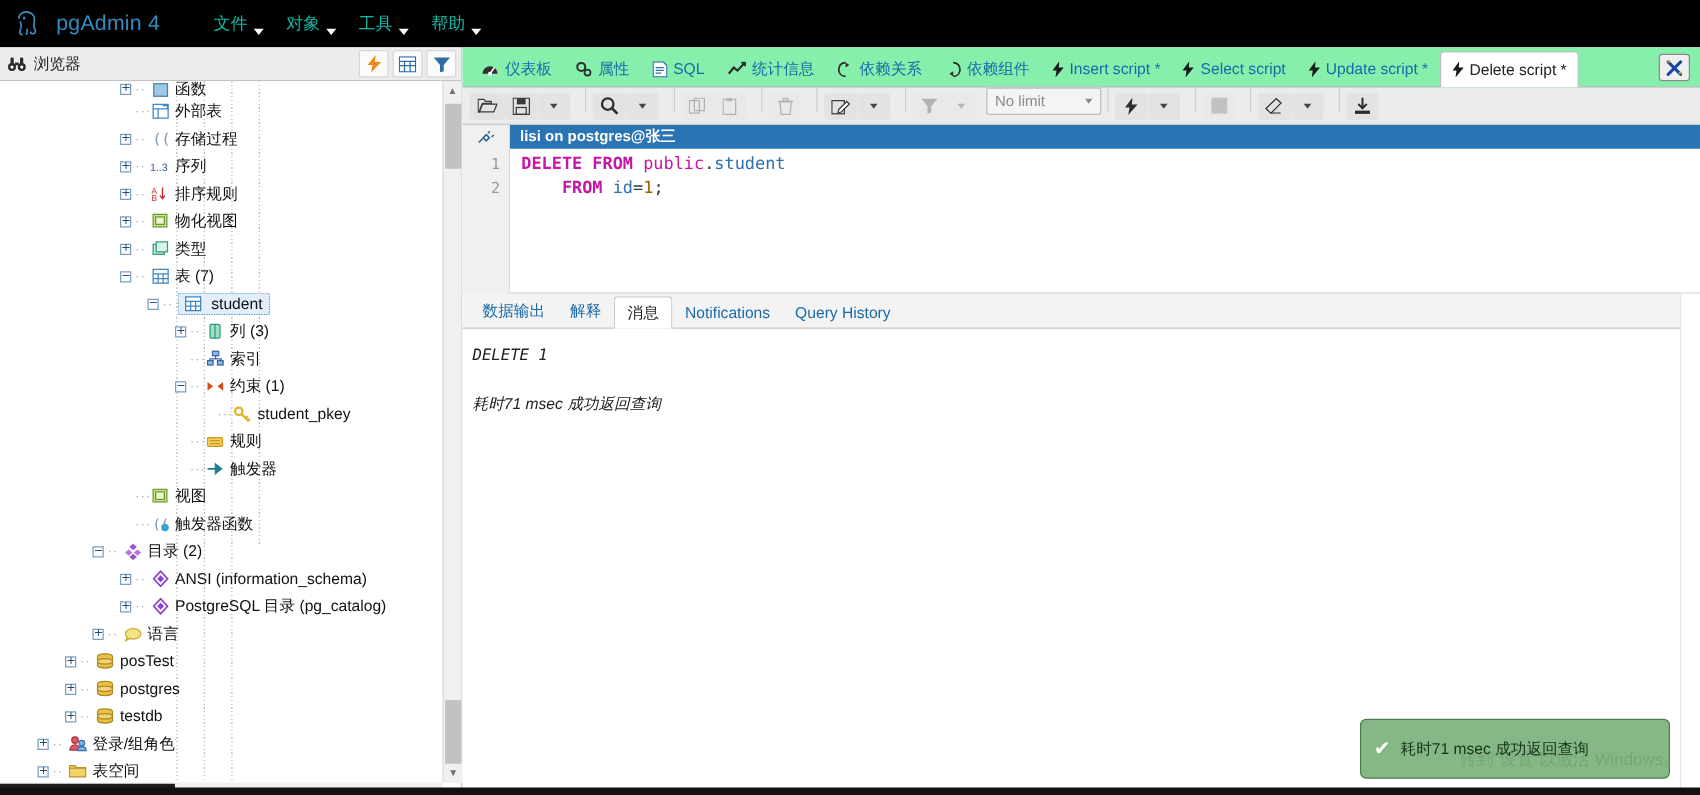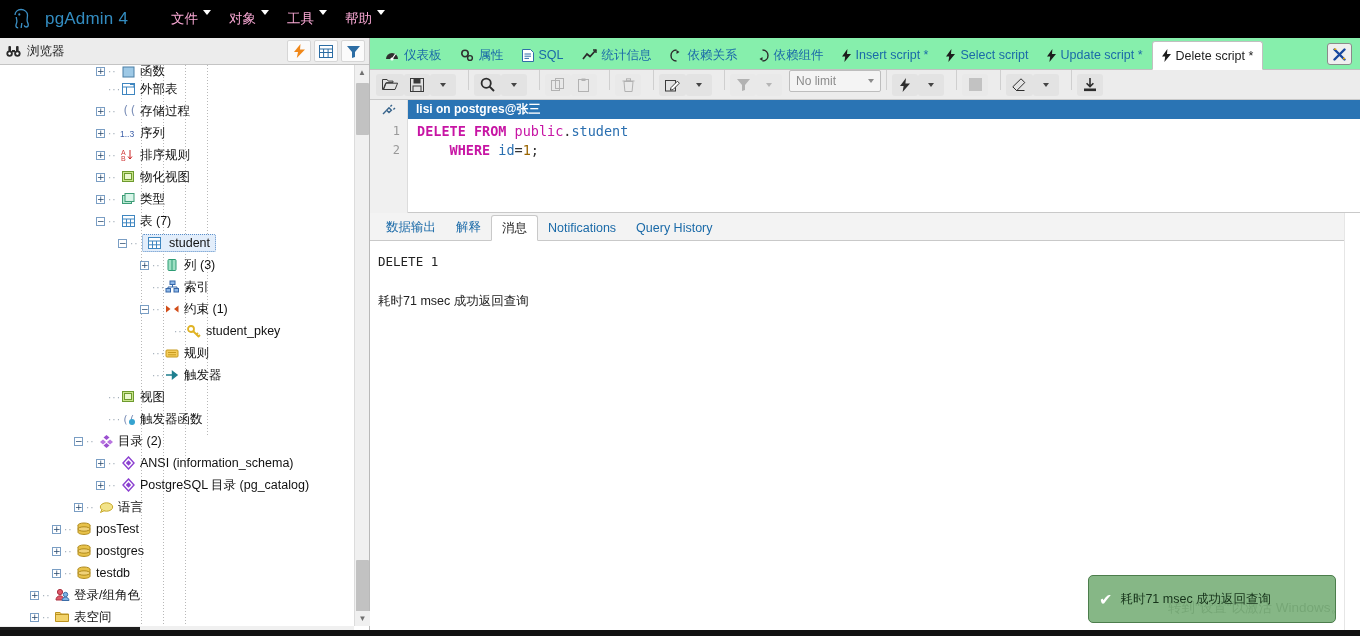--- a/index.html
+++ b/index.html
@@ -13,22 +13,22 @@
 
   
   .menubar {
     height: 38px; background: #000; color: #fff;
     display: flex; align-items: center; padding: 0 10px;
   }
   .brand { display: flex; align-items: center; gap: 9px; margin-right: 34px; }
   .brand-logo { width: 26px; height: 26px; }
   .brand-title { font-size: 17px; color: #338cc0; letter-spacing: .2px; }
   .menu-item {
-    display: flex; align-items: flex-start; gap: 5px;
-    font-size: 13.5px; color: #f9a8d4; padding: 4px 9px; cursor: default;
+    display: flex; align-items: flex-end; gap: 5px;
+    font-size: 13.5px; color: #14b8a6; padding: 4px 9px; cursor: default;
   }
   .caret-d {
     width: 0; height: 0; border-left: 4px solid transparent;
     border-right: 4px solid transparent; border-top: 5px solid #fff;
     display: inline-block;
   }
 
   
   .body-row { display: flex; height: 598px; }
 
@@ -125,21 +125,21 @@
     width: 0; height: 0; border-left: 3.5px solid transparent;
     border-right: 3.5px solid transparent; border-top: 4.5px solid #454545;
   }
   .limit-select {
     height: 22px; width: 92px; background: #f4f4f4; border: 1px solid #bdbdbd;
     border-radius: 2px; display: flex; align-items: center; justify-content: space-between;
     padding: 0 6px; font-size: 12px; color: #8b8b8b;
   }
 
   
-  .editor-pane { height: 113px; background: #fff; position: relative; border-bottom: 1px solid #c9c9c9; }
+  .editor-pane { height: 135px; background: #fff; position: relative; border-bottom: 1px solid #c9c9c9; }
   .conn-row { display: flex; height: 19px; }
   .conn-gutter {
     width: 38px; background: #f0f0f0; border-right: 1px solid #dcdcdc;
     display:flex; align-items:center; justify-content:center;
   }
   .conn-bar {
     flex: 1; background: #2a74b4; color: #fff; font-size: 12px;
     display: flex; align-items: center; padding-left: 8px; font-weight: bold;
   }
   .code-row { display: flex; height: 116px; }
@@ -168,21 +168,21 @@
   .rtab {
     font-size: 12.5px; color: #1a6aa8; padding: 0 10px; height: 25px;
     display: flex; align-items: center;
   }
   .rtab.active {
     background: #fff; color: #222; border: 1px solid #c9c9c9; border-bottom-color: #fff;
     border-radius: 3px 3px 0 0; height: 26px; margin-bottom: -1px;
   }
   .msg-area {
     flex: 1; padding: 12px 10px 0 8px; font-family: "DejaVu Sans Mono", monospace;
-    font-size: 12.5px; color: #222; line-height: 18px; overflow: hidden;
+    font-size: 12.5px; color: #222; line-height: 18px; overflow: hidden; font-style: italic;
   }
   .msg-line2 { margin-top: 21px; font-family: "Liberation Sans", sans-serif; font-size: 12.5px; }
 
   .res-scroll-v {
     position: absolute; right: 0; top: 0; bottom: 0; width: 16px; background: #fff;
     border-left: 1px solid #e6e6e6;
   }
 
   
   .watermark {
@@ -872,21 +872,21 @@
               </svg>
           </div>
           <div class="conn-bar">lisi on postgres@张三</div>
         </div>
         <div class="code-row">
           <div class="gutter">
             <div>1</div>
             <div>2</div>
           </div>
           <div class="code"><span><span class="kw">DELETE FROM </span><span class="sch">public</span><span class="punct">.</span><span class="ident">student</span></span>
-<span><span>    </span><span class="kw">WHERE </span><span class="ident">id</span><span class="punct">=</span><span class="num">1</span><span class="punct">;</span></span></div>
+<span><span>    </span><span class="kw">FROM </span><span class="ident">id</span><span class="punct">=</span><span class="num">1</span><span class="punct">;</span></span></div>
         </div>
       </div>
 
       <div class="results">
         <div class="rtabs" id="rtabs">
             <div class="rtab">
               <span>数据输出</span>
             </div>
             <div class="rtab">
               <span>解释</span>

